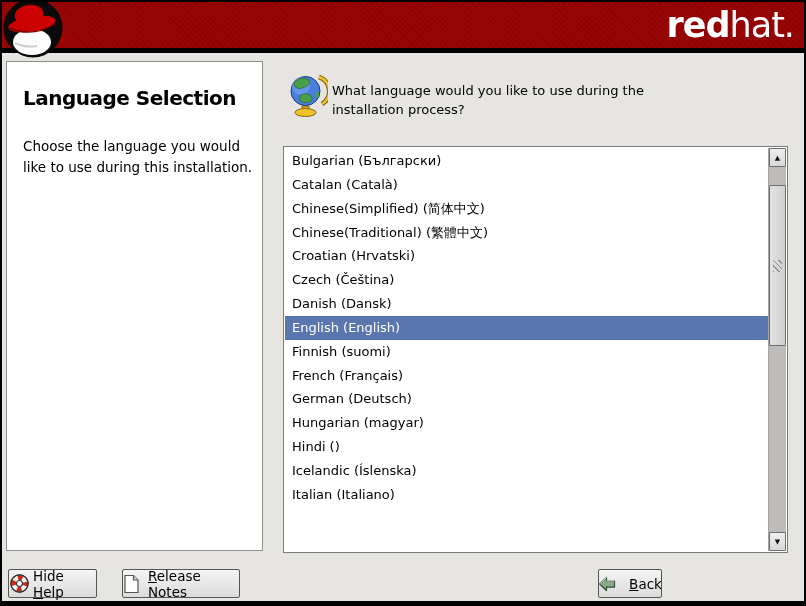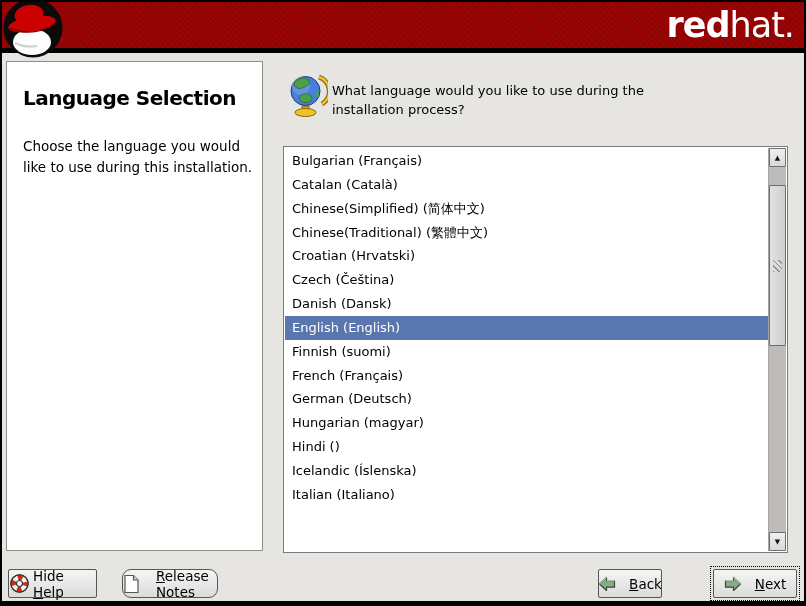--- a/index.html
+++ b/index.html
@@ -81,21 +81,21 @@
   
   .btn {
     position:absolute; height:29px;
     background:linear-gradient(#f5f5f5,#dbdbdb);
     border:1px solid #565656; border-radius:2px;
     display:flex; align-items:center; justify-content:center; gap:3px;
     font-size:13.5px; cursor:default;
   }
   .btn u { text-decoration:underline; }
   .btn-hide-help   { left:6px;  top:516px; width:89px;justify-content:center; }
-  .btn-release     { left:120px; top:516px; width:96px; gap:16px;border-radius:9px; }
+  .btn-release     { left:120px; top:516px; width:118px; gap:8px; }
   .btn-back        { left:596px; top:516px; width:64px; gap:13px; }
   .focus-ring {
     position:absolute; left:708px; top:513px; padding:2px;
     border:1px dotted #000;
   }
   .focus-ring .btn-next { position:static; width:84px; gap:13px; }
   .icon { display:inline-flex; flex:0 0 auto; }
 </style>
 </head>
 <body>
@@ -133,21 +133,21 @@
       <circle cx="17.5" cy="21" r="14.5" fill="#4a7edb" stroke="#1c3d7a"></circle>
       <circle cx="13" cy="16" r="9" fill="#7ba4ec" opacity="0.55"></circle>
       <path d="M6 13 q6 -7 13 -4 q5 3 1 6 q-7 5 -11 3 q-4 -2 -3 -5 z" fill="#4aa04a" stroke="#2e6b2e" stroke-width="0.8"></path>
       <path d="M13 25 q6 -3 10 1 q3 4 -2 6 q-6 2 -9 -2 q-2 -3 1 -5 z" fill="#4aa04a" stroke="#2e6b2e" stroke-width="0.8"></path>
       <path d="M27 22 q4 -1 4 3 q-1 4 -4 2 z" fill="#4aa04a"></path>
     </svg>
     <div class="question">What language would you like to use during the installation process?</div>
 
     <div class="listbox">
       <div class="rows">
-          <div class="row">Bulgarian (Français)</div>
+          <div class="row">Bulgarian (Български)</div>
           <div class="row">Catalan (Català)</div>
           <div class="row">Chinese(Simplified) (简体中文)</div>
           <div class="row">Chinese(Traditional) (繁體中文)</div>
           <div class="row">Croatian (Hrvatski)</div>
           <div class="row">Czech (Čeština)</div>
           <div class="row">Danish (Dansk)</div>
           <div class="row selected">English (English)</div>
           <div class="row">Finnish (suomi)</div>
           <div class="row">French (Français)</div>
           <div class="row">German (Deutsch)</div>
@@ -186,24 +186,15 @@
     </div>
 
     <div class="btn btn-back">
       <svg class="icon" width="18" height="16" viewBox="0 0 18 16">
         <path d="M1.5 8 L8.5 1.5 V4.8 H16.5 V11.2 H8.5 V14.5 Z" fill="#8aa88a" stroke="#2f4f2f" stroke-width="1.2" stroke-linejoin="round"></path>
         <path d="M8.5 4.8 H16.5 M8.5 1.5 L1.5 8" stroke="#d7e4d7" stroke-width="1" fill="none"></path>
       </svg>
       <span><span></span><u>B</u><span>ack</span></span>
     </div>
 
-    <div class="focus-ring">
-      <div class="btn btn-next">
-        <svg class="icon" width="18" height="16" viewBox="0 0 18 16">
-          <path d="M16.5 8 L9.5 1.5 V4.8 H1.5 V11.2 H9.5 V14.5 Z" fill="#8aa88a" stroke="#2f4f2f" stroke-width="1.2" stroke-linejoin="round"></path>
-          <path d="M9.5 4.8 H1.5 M9.5 1.5 L16.5 8" stroke="#d7e4d7" stroke-width="1" fill="none"></path>
-        </svg>
-        <span><span></span><u>N</u><span>ext</span></span>
-      </div>
-    </div>
 
   </div>
 </div>
 
 </body></html>

